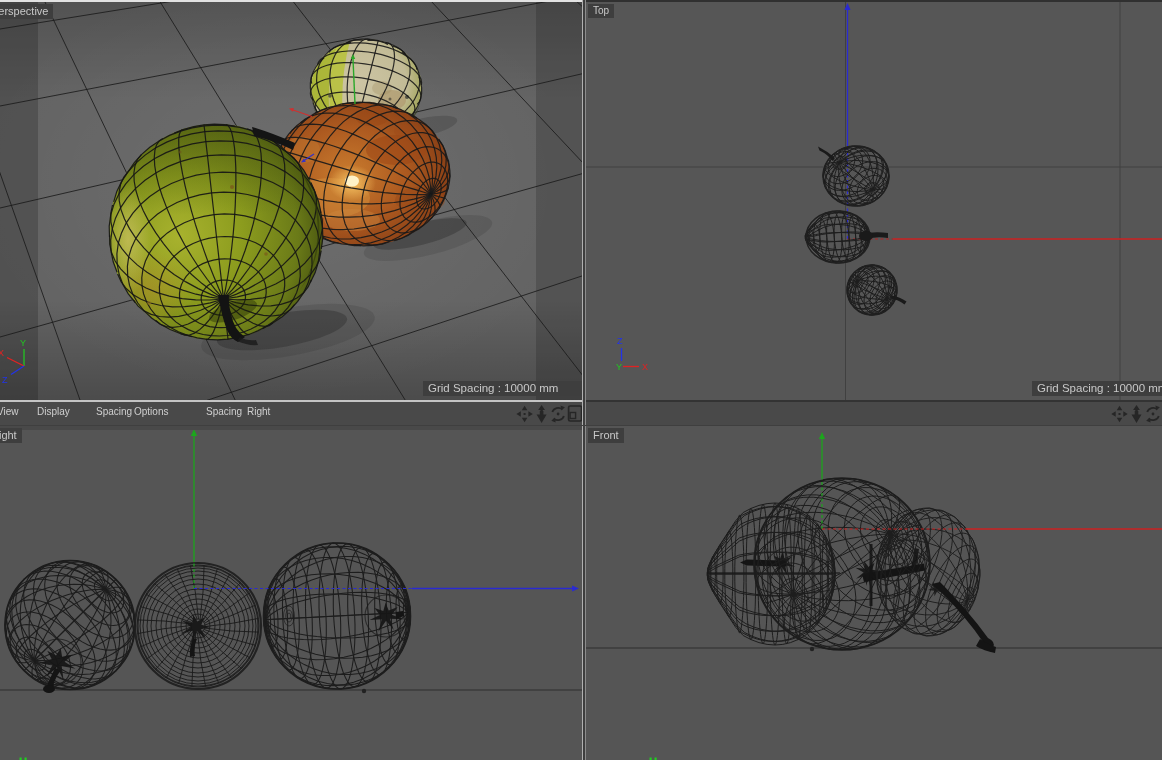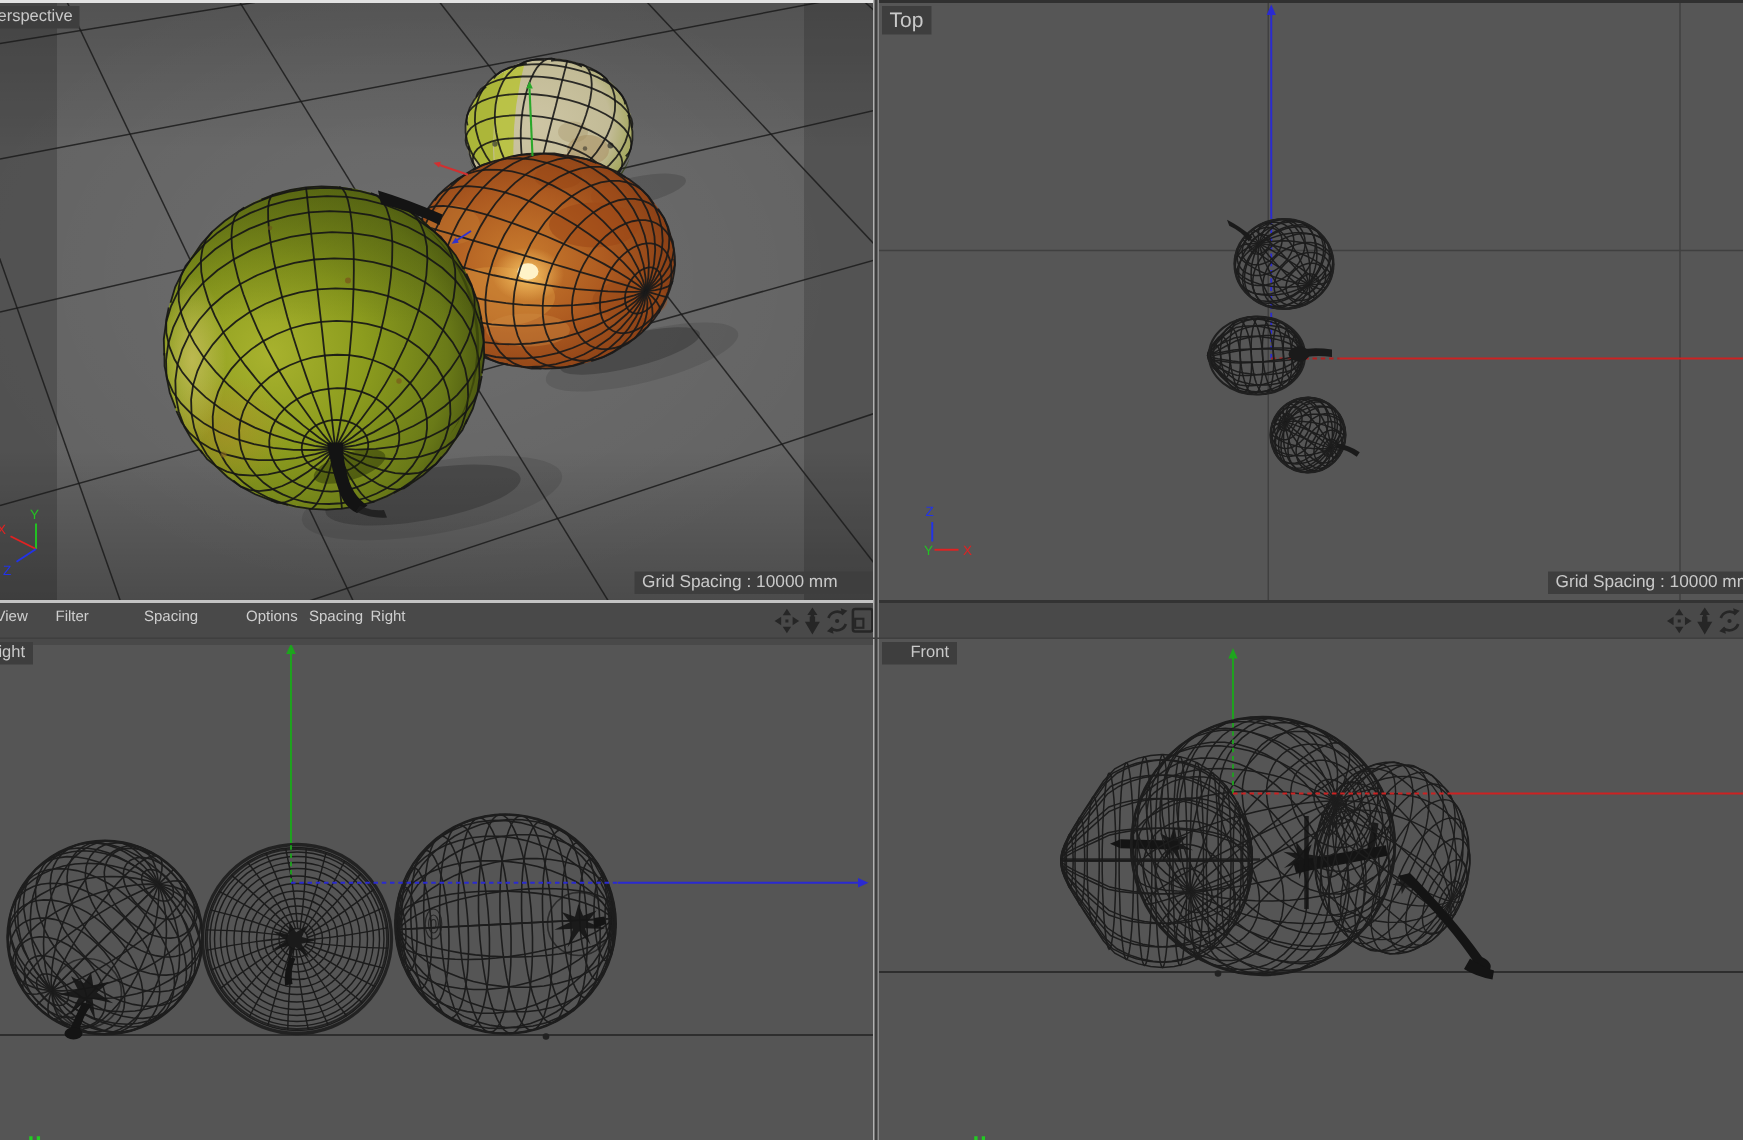--- a/index.html
+++ b/index.html
@@ -620,23 +620,23 @@
     </svg>
     <div style="position:absolute;left:0;top:0;width:582px;height:2px;background:#e2e2e2"></div>
     <div style="position:absolute;left:586px;top:0;width:576px;height:2px;background:#303030"></div>
     <div style="position:absolute;left:0;top:400px;width:582px;height:2px;background:#c4c4c4"></div>
     <div style="position:absolute;left:582px;top:0;width:4px;height:760px;background:#3e3e3e"></div>
     <div style="position:absolute;left:582px;top:0;width:1px;height:760px;background:#b0b0b0"></div>
     <div style="position:absolute;left:585px;top:0;width:1px;height:760px;background:#8c8c8c"></div>
     <div style="position:absolute;left:586px;top:400px;width:576px;height:2px;background:#333333"></div>
     <div style="position:absolute;left:0px;top:402px;width:582px;height:28px;background:#494949;color:#cfcfcf;font-size:10px;overflow:hidden">
       <span style="position:absolute;left:-3px;top:4px">View</span>
-      <span style="position:absolute;left:37px;top:4px">Filter</span>
+      <span style="position:absolute;left:37px;top:4px">Display</span>
       <span style="position:absolute;left:96px;top:4px">Spacing</span>
-      <span style="position:absolute;left:164px;top:4px">Options</span>
+      <span style="position:absolute;left:134px;top:4px">Options</span>
       <span style="position:absolute;left:206px;top:4px">Spacing</span>
       <span style="position:absolute;left:247px;top:4px">Right</span>
       <svg width="582" height="24" viewBox="0 402 582 24" style="position:absolute;left:0;top:0">
         <path d="M524.6 405.8 L527.4 410.2 L521.8000000000001 410.2 Z" fill="#262626" transform="rotate(0 524.6 408.8)"></path>
         <path d="M524.6 416.2 L527.4 420.59999999999997 L521.8000000000001 420.59999999999997 Z" fill="#262626" transform="rotate(180 524.6 419.2)"></path>
         <path d="M516.4 414 L520.8 411.2 L520.8 416.8 Z" fill="#262626" transform="rotate(0 519.4 414)"></path>
         <path d="M526.8000000000001 414 L531.2 411.2 L531.2 416.8 Z" fill="#262626" transform="rotate(180 529.8000000000001 414)"></path>
         <rect x="523.6" y="413" width="2" height="2" fill="#262626"></rect>
         <path d="M541.6 405 L545.0 410 L542.8000000000001 410 L542.8000000000001 412.5 L540.4 412.5 L540.4 410 L538.2 410 Z" fill="#262626"></path>
         <path d="M541.6 423 L546.6 414.5 L543.4 414.5 L543.4 411 L539.8000000000001 411 L539.8000000000001 414.5 L536.6 414.5 Z" fill="#262626"></path>
@@ -660,17 +660,17 @@
         <path d="M1136.5 423 L1141.5 414.5 L1138.3 414.5 L1138.3 411 L1134.7 411 L1134.7 414.5 L1131.5 414.5 Z" fill="#262626"></path>
         <path d="M1147.2 412 A6.2 6.2 0 0 1 1157.2 409.4" fill="none" stroke="#262626" stroke-width="1.8"></path>
         <path d="M1158.8 416 A6.2 6.2 0 0 1 1148.8 418.6" fill="none" stroke="#262626" stroke-width="1.8"></path>
         <path d="M1155.4 405.5 L1159.8 407.2 L1156.4 410.4 Z" fill="#262626"></path>
         <path d="M1150.6 422.5 L1146.2 420.8 L1149.6 417.6 Z" fill="#262626"></path>
         <circle cx="1153.0" cy="414" r="1.4" fill="#262626"></circle>
       </svg>
     </div>
     <div style="position:absolute;left:0;top:425px;width:1162px;height:1px;background:#3f3f3f"></div>
     <div style="position:absolute;left:-14px;top:4px;background:#3e3e3e;color:#c9c9c9;font-size:11px;padding:1px 5px 2px 5px;white-space:nowrap;overflow:hidden">Perspective</div>
-    <div style="position:absolute;left:588px;top:4px;background:#3e3e3e;color:#c9c9c9;font-size:14px;padding:1px 5px 2px 5px;white-space:nowrap;overflow:hidden">Top</div>
+    <div style="position:absolute;left:588px;top:4px;background:#3e3e3e;color:#c9c9c9;font-size:10px;padding:1px 5px 2px 5px;white-space:nowrap;overflow:hidden">Top</div>
     <div style="position:absolute;left:-14px;top:428px;background:#3e3e3e;color:#c9c9c9;font-size:11px;padding:1px 5px 2px 5px;white-space:nowrap;overflow:hidden">Right</div>
-    <div style="position:absolute;left:588px;top:428px;background:#3e3e3e;color:#c9c9c9;font-size:11px;padding:1px 5px 2px 19px;white-space:nowrap;overflow:hidden">Front</div>
+    <div style="position:absolute;left:588px;top:428px;background:#3e3e3e;color:#c9c9c9;font-size:11px;padding:1px 5px 2px 5px;white-space:nowrap;overflow:hidden">Front</div>
     <div style="position:absolute;left:423px;top:381px;width:159px;background:#3e3e3e;color:#c9c9c9;font-size:11.5px;padding:1px 5px 2px 5px;white-space:nowrap;overflow:hidden">Grid Spacing : 10000 mm</div>
     <div style="position:absolute;left:1032px;top:381px;width:130px;background:#3e3e3e;color:#c9c9c9;font-size:11.5px;padding:1px 5px 2px 5px;white-space:nowrap;overflow:hidden">Grid Spacing : 10000 mm</div>
   </div>
 </body></html>

